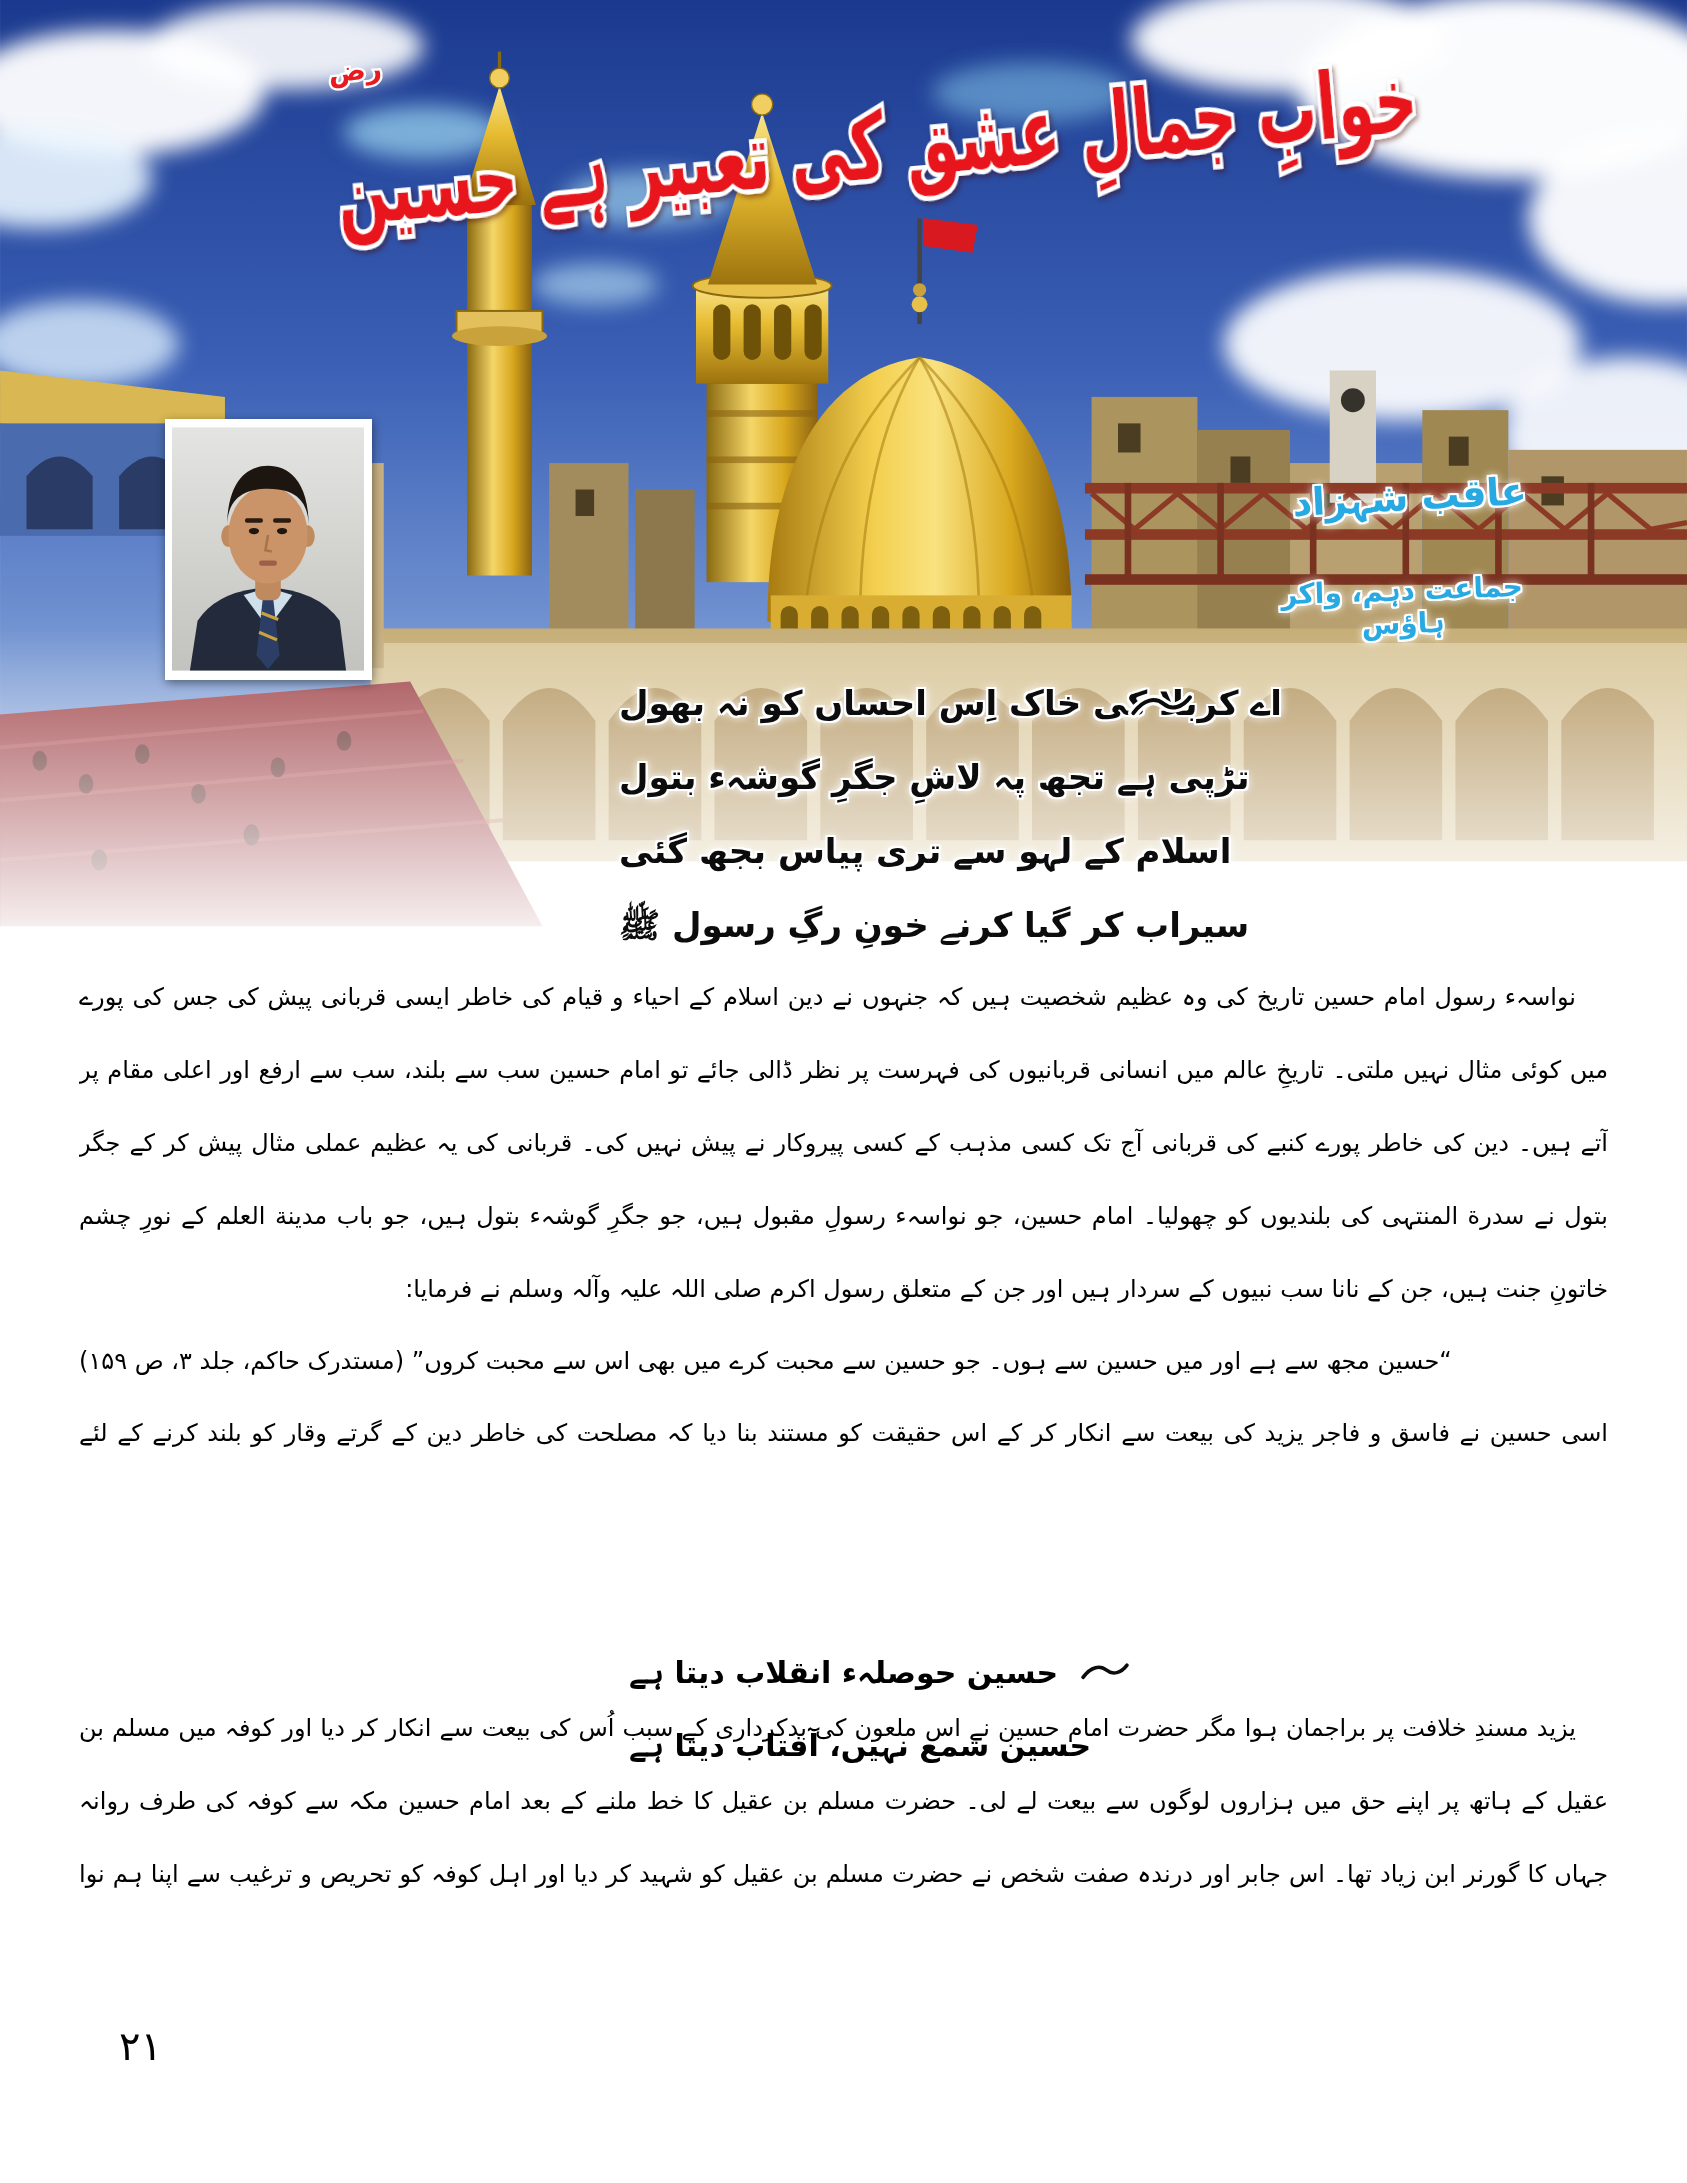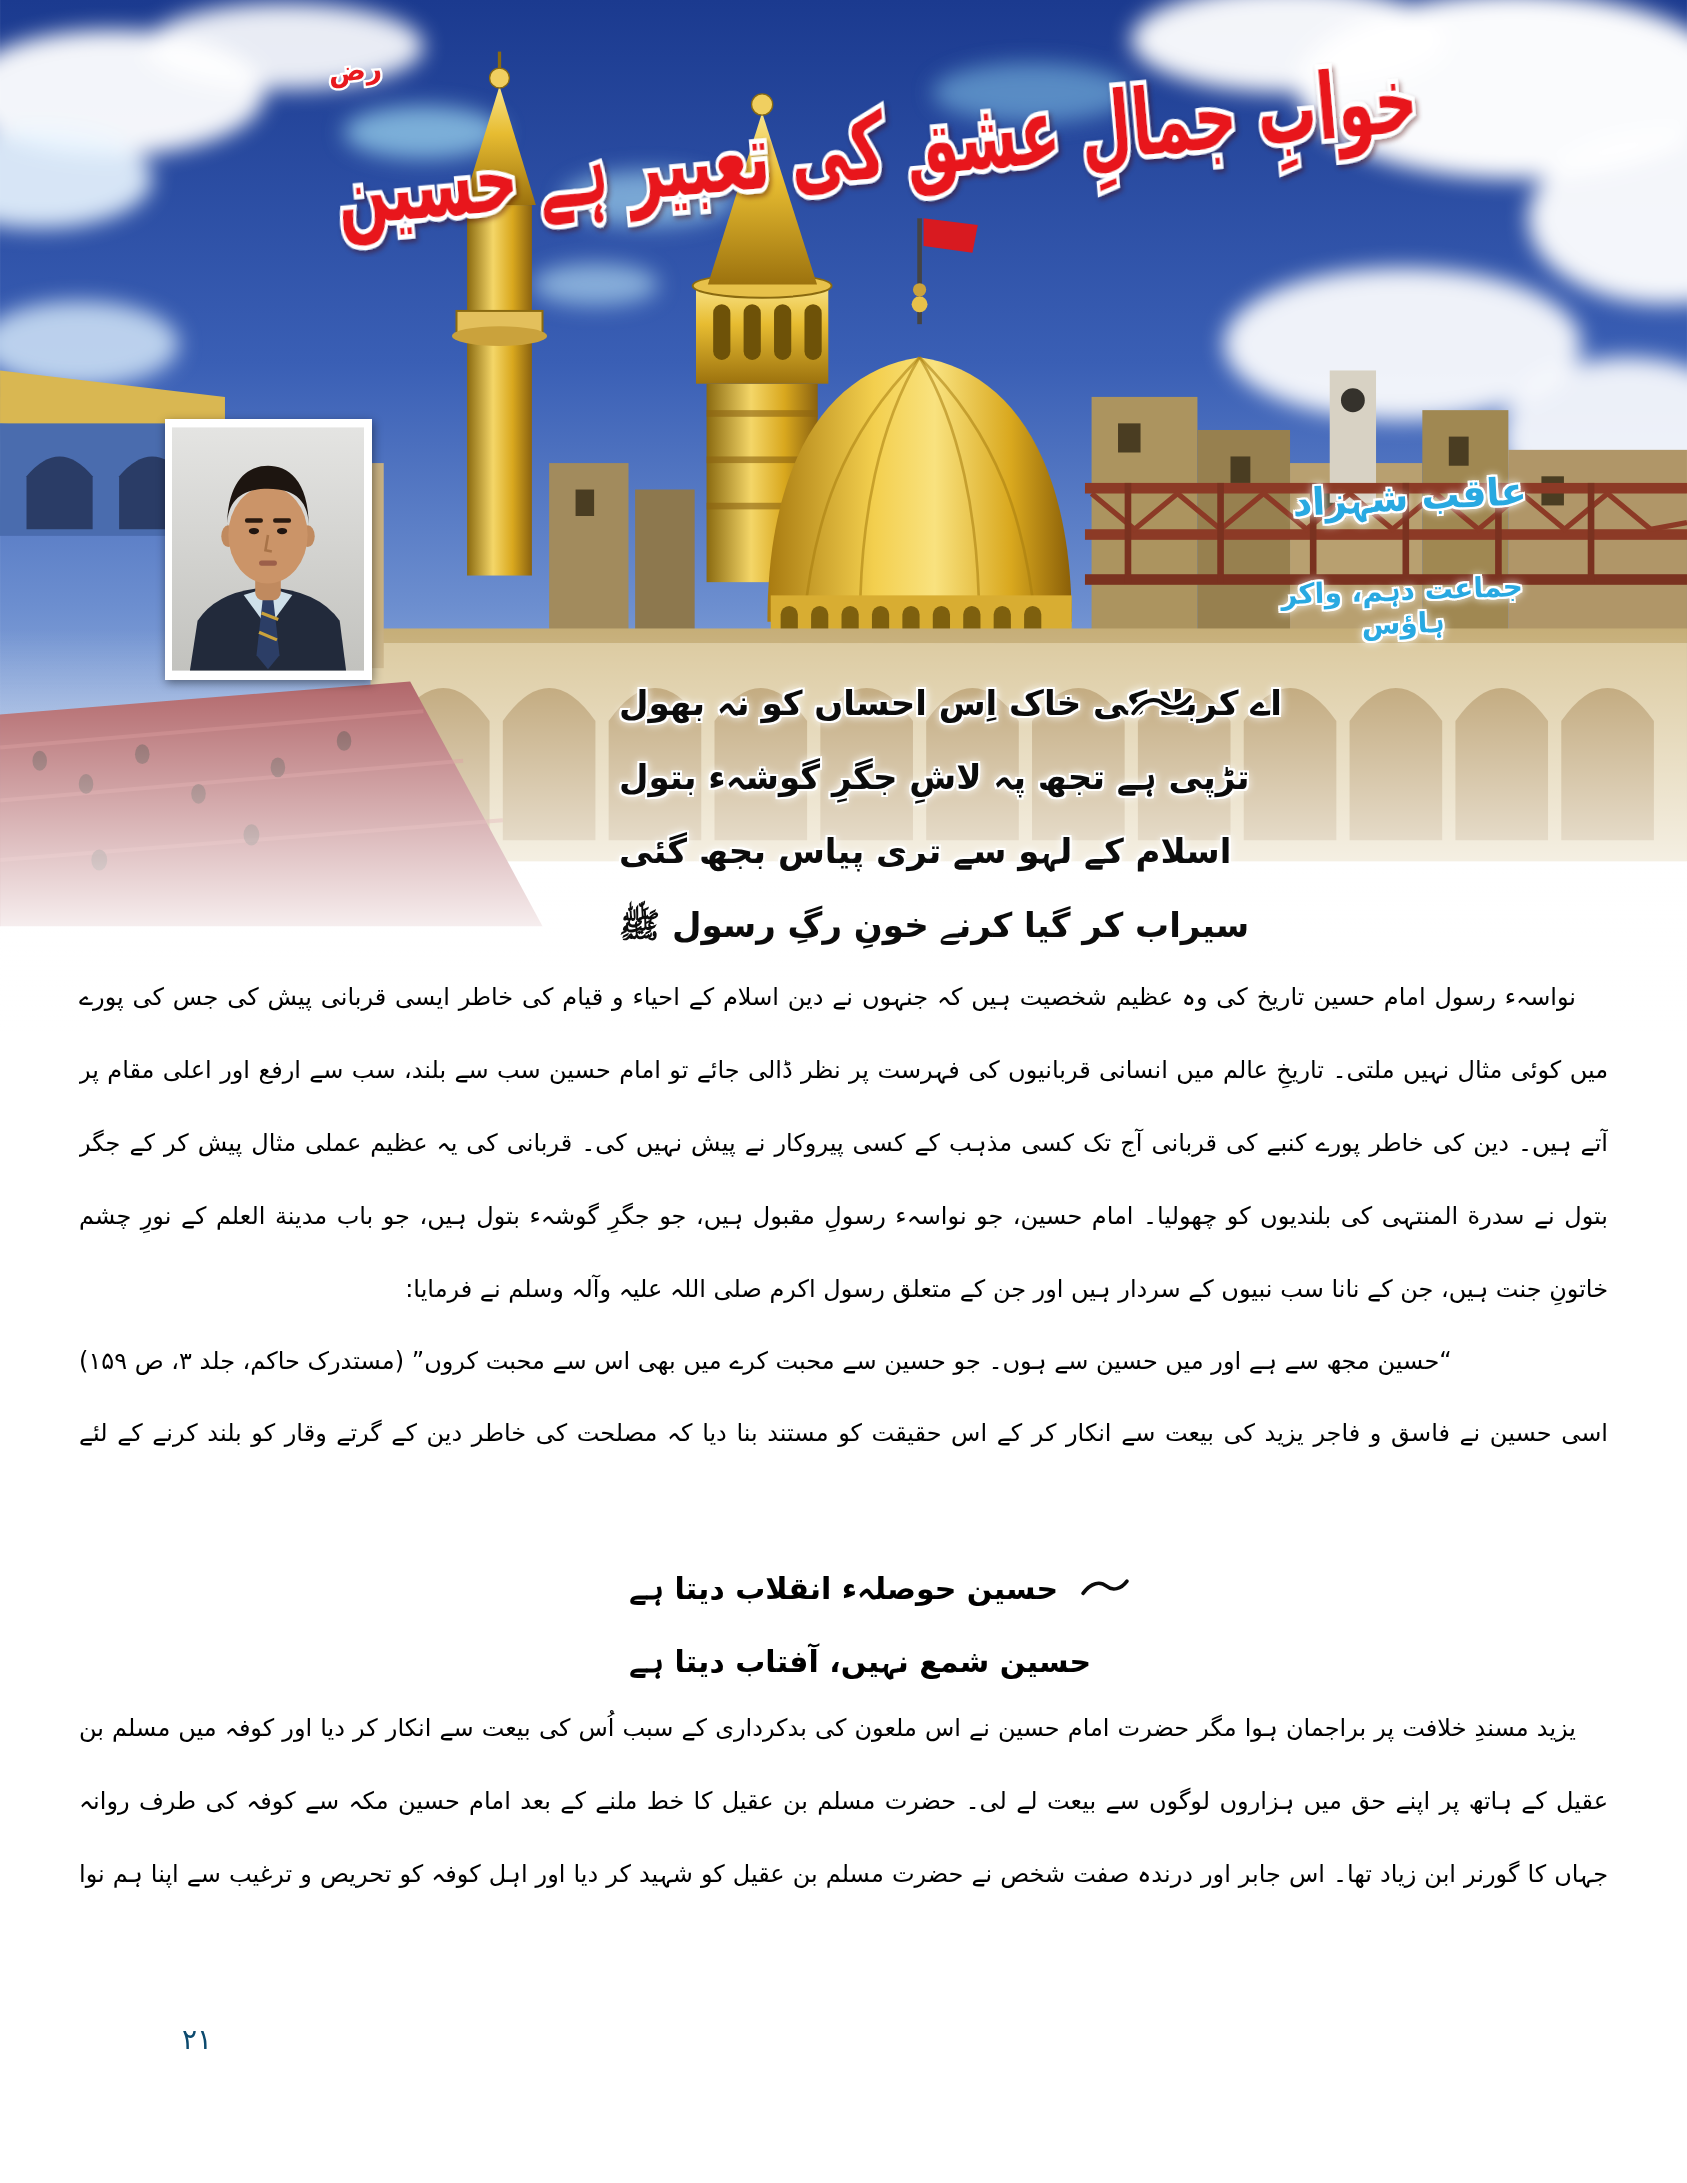--- a/index.html
+++ b/index.html
@@ -47,30 +47,30 @@
   .jl{text-align:justify;text-align-last:justify;}
   .sl{text-align:start;}
   .cl{text-align:left;}
   .indent{text-indent:32px;}
   .ind360{padding-right:238px;}
   #para1{top:961px;}
   #hadith{top:1325px;}
   #para2{top:1397px;}
   #para3{top:1692px;}
   
-  .couplet{position:absolute;left:629px;top:1552px;width:543px;z-index:3;}
+  .couplet{position:absolute;left:629px;top:1636px;width:543px;z-index:3;}
   .crow{
     display:flex;direction:rtl;justify-content:flex-end;align-items:center;gap:20px;
     height:73px;font-size:30px;font-weight:bold;color:#000;
   }
   .crow .ctext{white-space:nowrap;}
   
   .pagenum{
     position:absolute;left:119px;top:2023px;width:93px;z-index:3;
-    font-size:28px;color:#0c4a6e;text-align:right;direction:rtl;
+    font-size:40px;color:#000000;text-align:left;direction:rtl;
   }
 </style>
 </head>
 <body>
 
 <div class="sheet">
 
   <div class="hero">
     <svg width="1687" height="1032" viewBox="0 0 2550 1560" xmlns="http://www.w3.org/2000/svg">
       <defs>

